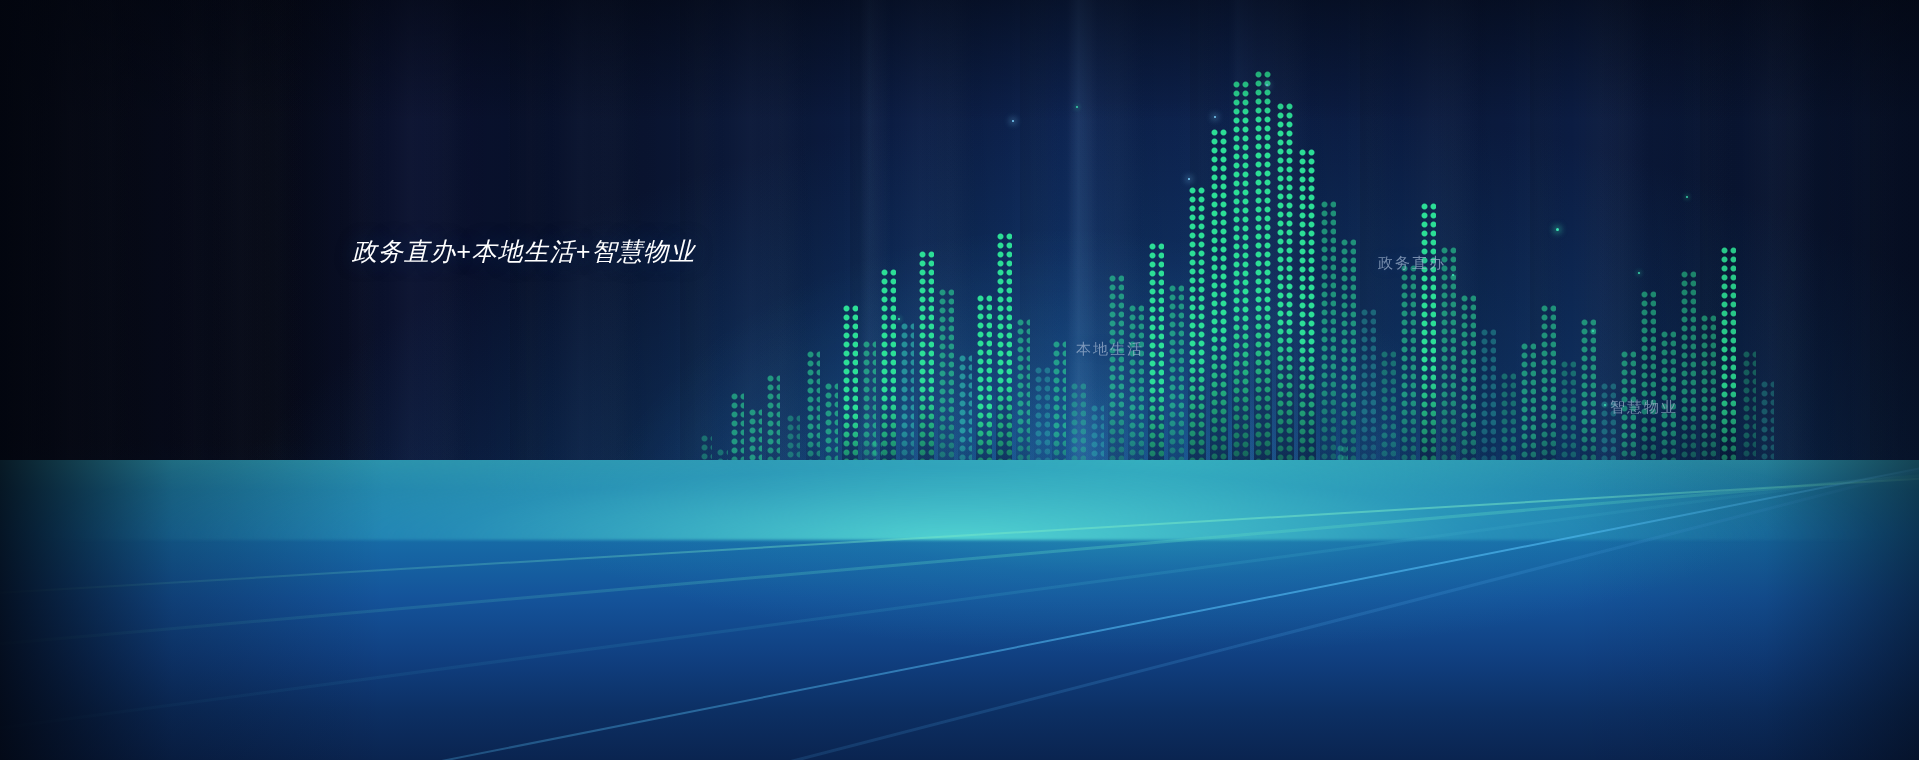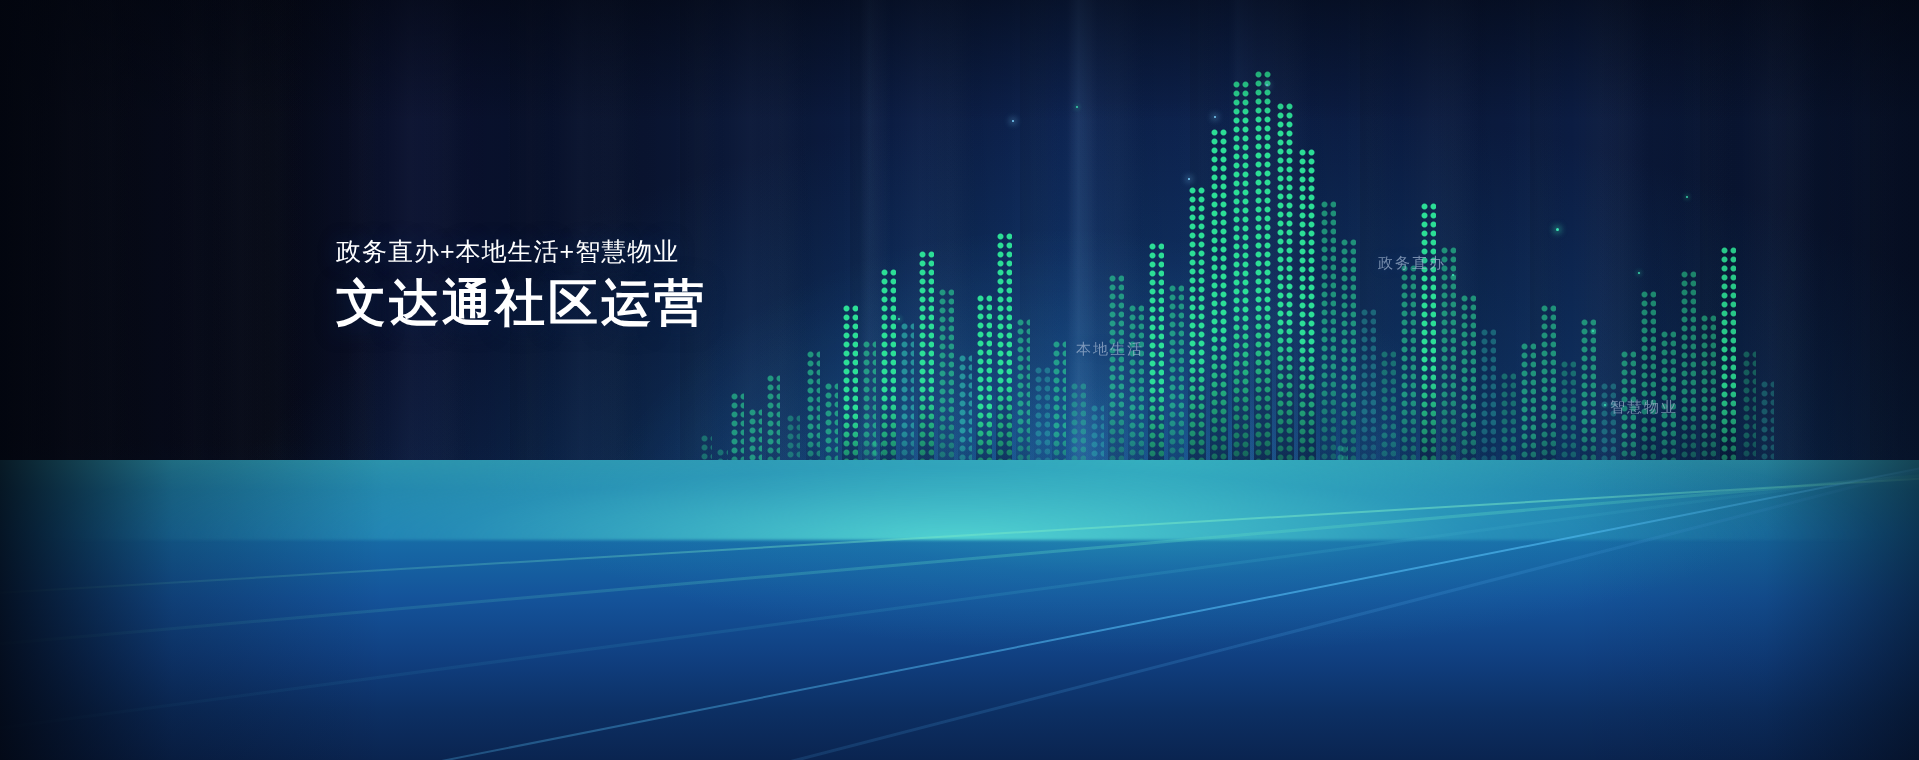--- a/index.html
+++ b/index.html
@@ -143,23 +143,24 @@
     font-size:15px;
     letter-spacing:2px;
     white-space:nowrap;
     text-shadow:0 0 10px rgba(20,60,120,.9);
     opacity:.72;
   }
 
   
   #headline{
     position:absolute;
-    left:336px;
+    left:352px;
     top:236px;
     z-index:40;
+    font-style:italic;
   }
   #subtitle{
     color:#ffffff;
     font-size:25px;
     line-height:1.25;
     letter-spacing:1px;
     font-weight:400;
     text-shadow:0 0 18px rgba(10,40,90,.85);
     margin:0 0 6px 0;
   }
@@ -291,17 +292,16 @@
         <div class="band" style="top: 72px; height: 2px; background: linear-gradient(90deg, rgba(255, 255, 255, 0) 0%, rgba(120, 235, 200, 0.5) 55%, rgba(120, 235, 200, 0.5) 72%, rgba(255, 255, 255, 0) 100%); transform: rotate(-3.4deg);"></div>
         <div class="band" style="top: 94px; height: 3px; background: linear-gradient(90deg, rgba(255, 255, 255, 0) 0%, rgba(90, 215, 195, 0.34) 55%, rgba(90, 215, 195, 0.34) 72%, rgba(255, 255, 255, 0) 100%); transform: rotate(-5deg);"></div>
         <div class="band" style="top: 132px; height: 3px; background: linear-gradient(90deg, rgba(255, 255, 255, 0) 0%, rgba(60, 170, 200, 0.22) 55%, rgba(60, 170, 200, 0.22) 72%, rgba(255, 255, 255, 0) 100%); transform: rotate(-7.6deg);"></div>
         <div class="band" style="top: 188px; height: 2px; background: linear-gradient(90deg, rgba(255, 255, 255, 0) 0%, rgba(90, 200, 255, 0.55) 55%, rgba(90, 200, 255, 0.55) 72%, rgba(255, 255, 255, 0) 100%); transform: rotate(-11.2deg);"></div>
         <div class="band" style="top: 244px; height: 3px; background: linear-gradient(90deg, rgba(255, 255, 255, 0) 0%, rgba(70, 160, 225, 0.22) 55%, rgba(70, 160, 225, 0.22) 72%, rgba(255, 255, 255, 0) 100%); transform: rotate(-14.5deg);"></div>
       </div>
   </div>
 
   <div id="headline">
     <p id="subtitle">政务直办+本地生活+智慧物业</p>
-    <h1 id="title">文达通社区运营</h1>
   </div>
 
   <div class="layer" id="vignette"></div>
 </div>
 
 </body></html>

